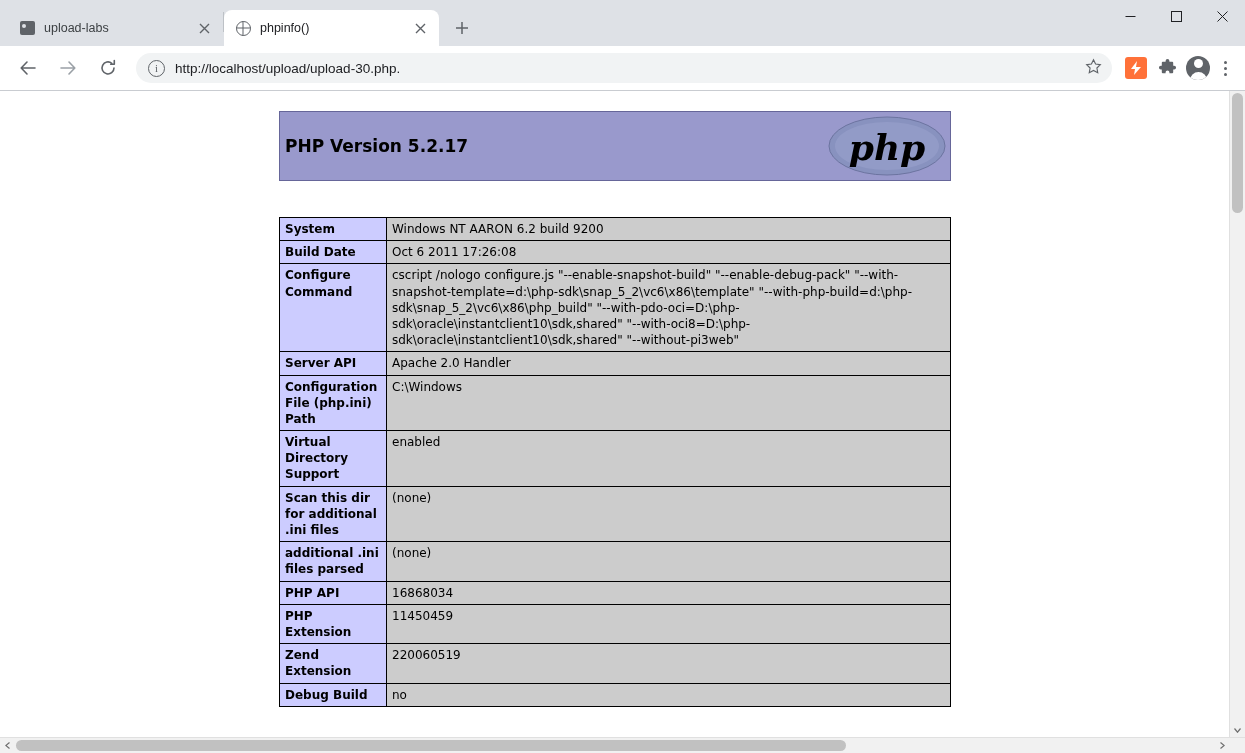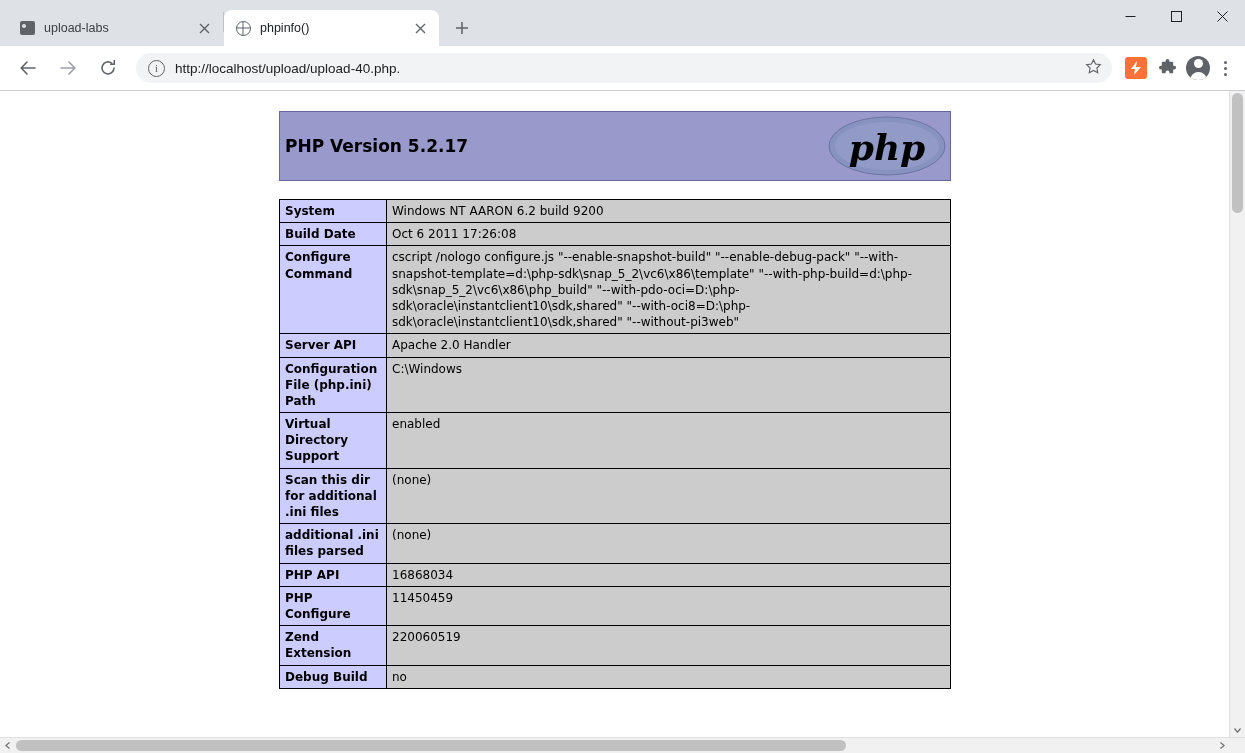--- a/index.html
+++ b/index.html
@@ -314,21 +314,21 @@
   }
   .php-logo {
     width: 120px;
     height: 62px;
     margin-right: 3px;
     flex: none;
   }
   .php-table {
     width: 100%;
     border-collapse: collapse;
-    margin-top: 18px;
+    margin-top: 36px;
     table-layout: fixed;
   }
   .php-table td {
     border: 1px solid #000000;
     padding: 3px 5px;
     vertical-align: top;
     font-size: 12px;
     line-height: 1.35;
     word-wrap: break-word;
   }
@@ -477,21 +477,21 @@
     </div>
     <div class="nav-btn">
       <svg width="18" height="18" viewBox="0 0 18 18">
         <path d="M15 9 A6 6 0 1 1 12.8 4.3" stroke="#5f6368" stroke-width="1.6" fill="none" stroke-linecap="round"></path>
         <path d="M15.3 1.6 V5.2 H11.7" stroke="#5f6368" stroke-width="1.6" fill="none" stroke-linecap="round" stroke-linejoin="round"></path>
       </svg>
     </div>
 
     <div class="omnibox">
       <span class="info-icon">i</span>
-      <span class="url-text" title="http://localhost/upload/upload-20.php.">http://localhost/upload/upload-40.php.</span>
+      <span class="url-text" title="http://localhost/upload/upload-20.php.">http://localhost/upload/upload-30.php.</span>
       <span class="star-icon">
         <svg width="17" height="17" viewBox="0 0 18 18">
             <path d="M9 1.8 L11.2 6.4 L16.2 7.1 L12.6 10.6 L13.5 15.6 L9 13.2 L4.5 15.6 L5.4 10.6 L1.8 7.1 L6.8 6.4 Z" stroke="#5f6368" stroke-width="1.2" fill="none"></path>
           </svg>
       </span>
     </div>
 
     <div class="ext-icon">
       <span class="ext-orange">
         <svg width="12" height="14" viewBox="0 0 12 14">
@@ -563,21 +563,21 @@
             </tr>
             <tr>
               <td class="k">additional .ini files parsed</td>
               <td class="v">(none)</td>
             </tr>
             <tr>
               <td class="k">PHP API</td>
               <td class="v">16868034</td>
             </tr>
             <tr>
-              <td class="k">PHP Configure</td>
+              <td class="k">PHP Extension</td>
               <td class="v">11450459</td>
             </tr>
             <tr>
               <td class="k">Zend Extension</td>
               <td class="v">220060519</td>
             </tr>
             <tr>
               <td class="k">Debug Build</td>
               <td class="v">no</td>
             </tr>

